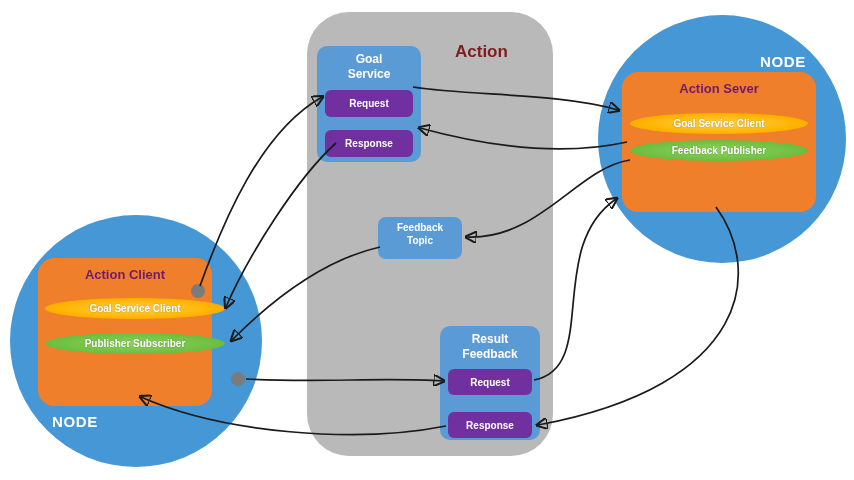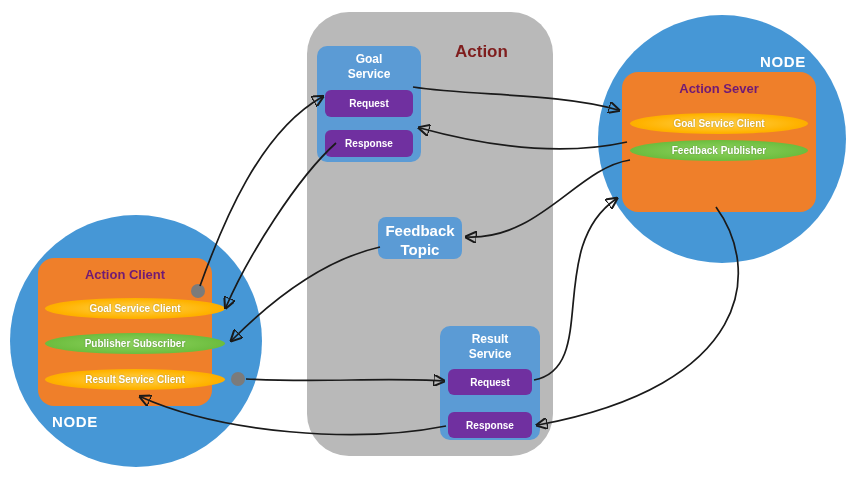--- a/index.html
+++ b/index.html
@@ -34,21 +34,21 @@
   .pill.green  { background:radial-gradient(ellipse at center, #8fd35f 0%, #6cbd3e 70%, #5cab30 100%); }
   .pill.p1 { top:40px; } .pill.p2 { top:75px; } .pill.p3 { top:111px; }
   .server-box .pill.p1 { top:41px; } .server-box .pill.p2 { top:68px; } .server-box .pill.p3 { top:113px; }
 
   
   .blue-box { position:absolute; background:#5b9bd5; border-radius:10px; color:#fff; }
   .goal-box   { left:317px; top:46px;  width:104px; height:116px; }
   .result-box { left:440px; top:326px; width:100px; height:114px; }
   .topic-box  { left:378px; top:217px; width:84px;  height:42px; border-radius:8px; }
   .blue-title { text-align:center; font-weight:bold; font-size:12px; line-height:1.25; padding-top:6px; margin:0 auto; width:70px; }
-  .topic-box .blue-title { font-size:15px; padding-top:5px; }
+  .topic-box .blue-title { font-size:10px; padding-top:5px; }
 
   .btn { position:absolute; background:#7030a0; border-radius:6px; color:#fff; font-weight:bold; font-size:10px;
          display:flex; align-items:center; justify-content:center; }
   .goal-box .btn   { left:8px; width:88px; height:27px; }
   .goal-box .btn.request  { top:44px; }
   .goal-box .btn.response { top:84px; }
   .result-box .btn { left:8px; width:84px; height:26px; }
   .result-box .btn.request  { top:43px; }
   .result-box .btn.response { top:86px; }
 
@@ -72,41 +72,40 @@
 
   <div class="circle circle-left"></div>
   <div class="circle circle-right"></div>
   <div class="node-label node-label-left">NODE</div>
   <div class="node-label node-label-right">NODE</div>
 
   <div class="orange client-box">
     <div class="orange-title">Action Client</div>
     <div class="pill yellow p1">Goal Service Client</div>
     <div class="pill green p2">Publisher Subscriber</div>
-    <div class="pill yellow p3">Result Service Client</div>
   </div>
 
   <div class="orange server-box">
     <div class="orange-title">Action Sever</div>
     <div class="pill yellow p1">Goal Service Client</div>
     <div class="pill green p2">Feedback Publisher</div>
   </div>
 
   <div class="blue-box goal-box">
     <div class="blue-title">Goal Service</div>
     <div class="btn request">Request</div>
     <div class="btn response">Response</div>
   </div>
 
   <div class="blue-box topic-box">
     <div class="blue-title">Feedback Topic</div>
   </div>
 
   <div class="blue-box result-box">
-    <div class="blue-title">Result Service</div>
+    <div class="blue-title">Result Feedback</div>
     <div class="btn request">Request</div>
     <div class="btn response">Response</div>
   </div>
 
   <div class="dot dot1"></div>
   <div class="dot dot2"></div>
 
   <svg class="arrows" width="854" height="480" viewBox="0 0 854 480">
     <defs>
       <marker id="ah" viewBox="0 0 10 10" refX="8" refY="5" markerWidth="7" markerHeight="7" orient="auto">

